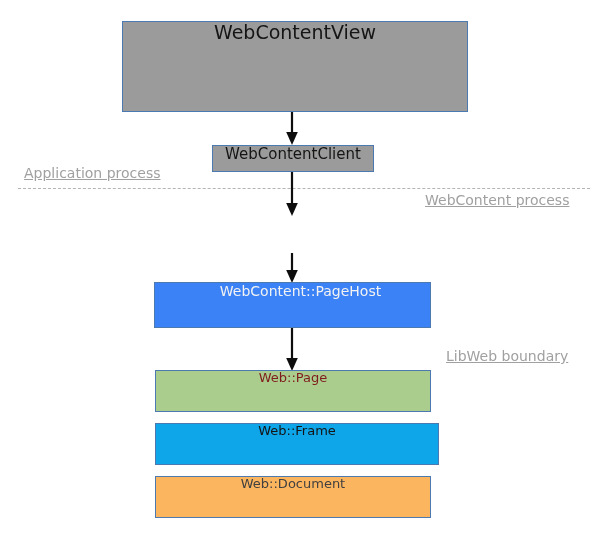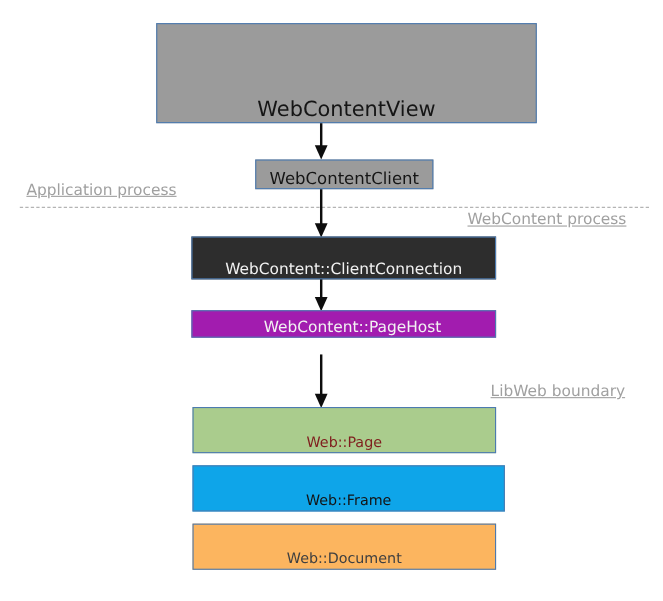--- a/index.html
+++ b/index.html
@@ -16,25 +16,24 @@
     height: 546px;
     background: #ffffff;
     overflow: hidden;
   }
 
   .node {
     position: absolute;
     box-sizing: border-box;
     border: 1px solid #4c7ab0;
     display: flex;
-    align-items: flex-end;
+    align-items: flex-start;
     justify-content: center;
     text-align: center;
     line-height: 1.15;
-    margin-left: 20px;
   }
 
   .node .node-label {
     display: block;
     white-space: nowrap;
   }
 
   
   #node-webcontentview {
     left: 122px; top: 21px; width: 346px; height: 91px;
@@ -48,22 +47,22 @@
     color: #151515;
     font-size: 15px;
   }
   #node-clientconnection {
     left: 154px; top: 215px; width: 277px; height: 39px;
     background: #2d2d2d;
     color: #f2f2f2;
     font-size: 14px;
   }
   #node-pagehost {
-    left: 154px; top: 282px; width: 277px; height: 25px;
-    background: #a21caf;
+    left: 154px; top: 282px; width: 277px; height: 46px;
+    background: #3b82f6;
     color: #f2f2f2;
     font-size: 14px;
     padding-left: 16px;
   }
   #node-webpage {
     left: 155px; top: 370px; width: 276px; height: 42px;
     background: #aacc8d;
     color: #7f1d1d;
     font-size: 13px;
   }
@@ -155,23 +154,20 @@
   </div>
 
   <div class="node" id="node-webcontentview">
     <span class="node-label">WebContentView</span>
   </div>
 
   <div class="node" id="node-webcontentclient">
     <span class="node-label">WebContentClient</span>
   </div>
 
-  <div class="node" id="node-clientconnection">
-    <span class="node-label">WebContent::ClientConnection</span>
-  </div>
 
   <div class="node" id="node-pagehost">
     <span class="node-label">WebContent::PageHost</span>
   </div>
 
   <div class="node" id="node-webpage">
     <span class="node-label">Web::Page</span>
   </div>
 
   <div class="node" id="node-webframe">

